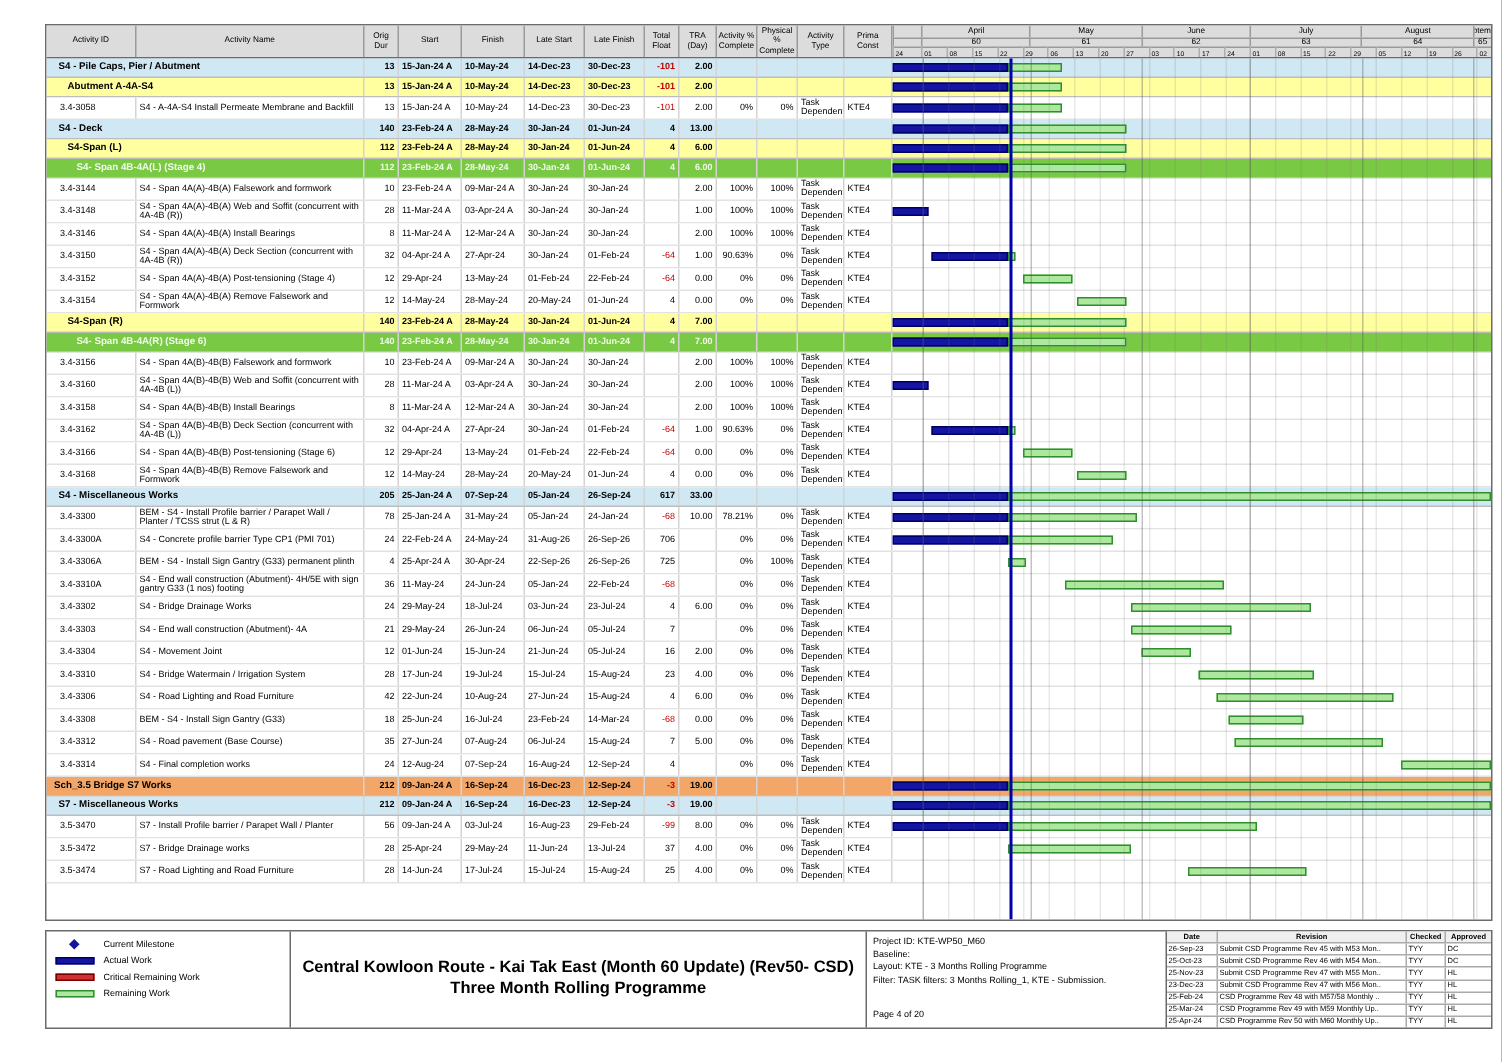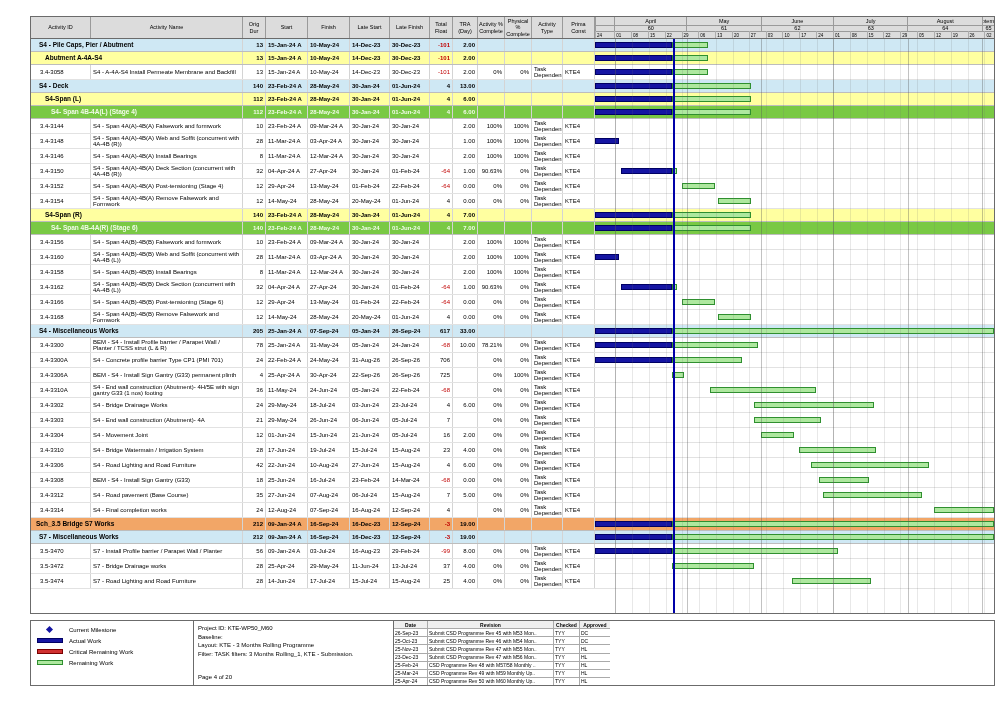--- a/index.html
+++ b/index.html
@@ -881,20 +881,24 @@
           </div>
           <div class="lg-lb">Critical Remaining Work</div>
         </div>
         <div class="lg-row">
           <div class="lg-sw">
             <span class="sw-bar sw-r"></span>
           </div>
           <div class="lg-lb">Remaining Work</div>
         </div>
       </div>
+    <div class="titleblock">
+      <div class="t1">Central Kowloon Route - Kai Tak East (Month 60 Update) (Rev50- CSD)</div>
+      <div class="t2">Three Month Rolling Programme</div>
+    </div>
     <div class="infoblock">
         <div class="info-line">Project ID: KTE-WP50_M60</div>
         <div class="info-line">Baseline:</div>
         <div class="info-line">Layout: KTE - 3 Months Rolling Programme</div>
         <div class="info-line">Filter: TASK filters: 3 Months Rolling_1, KTE - Submission.</div>
         <div class="info-page">Page 4 of 20</div>
       </div>
     <div class="revtable">
         <div class="rv-row rv-head">
           <div class="rv-c" style="flex: 0 0 34px;">Date</div>

